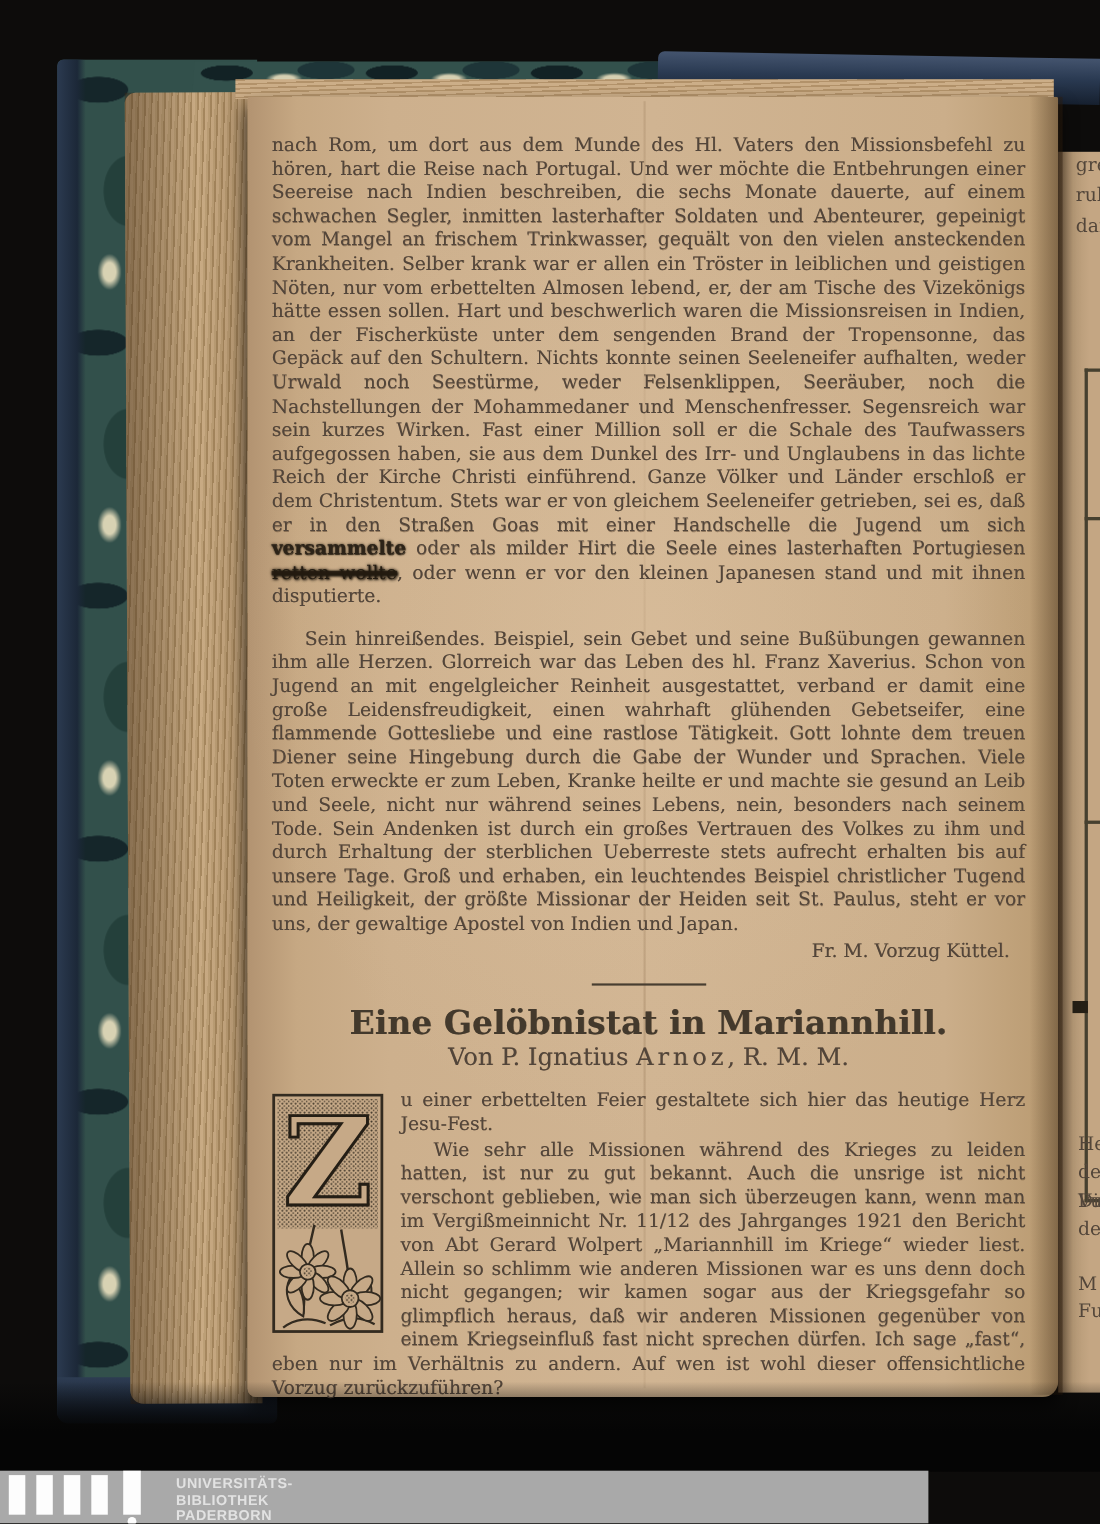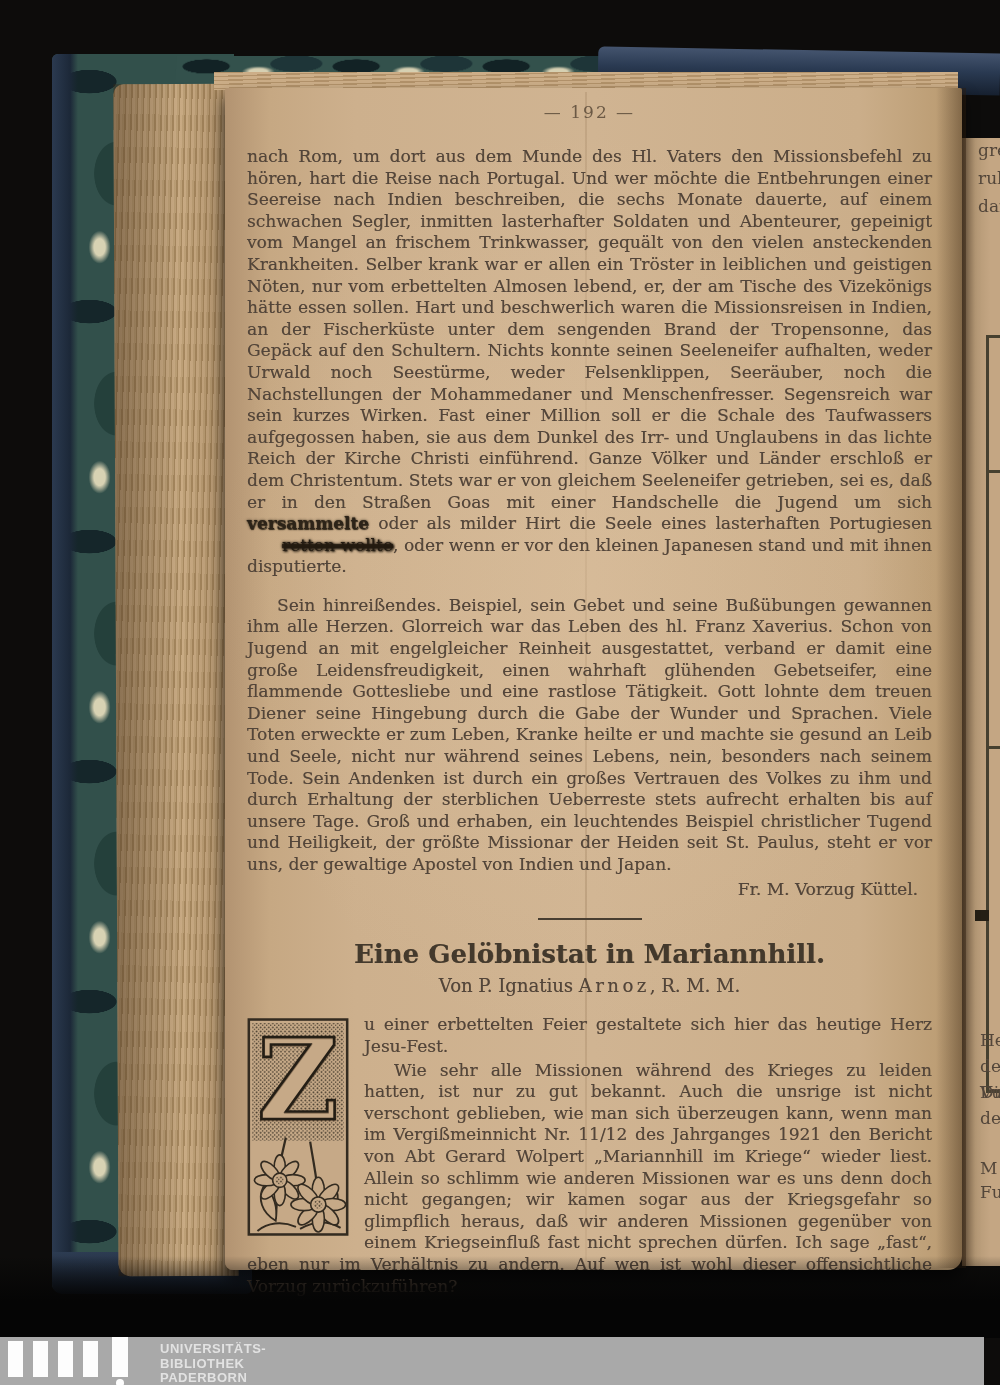--- a/index.html
+++ b/index.html
@@ -54,45 +54,45 @@
     background:linear-gradient(180deg,rgba(110,78,45,.16),rgba(110,78,45,.04) 30%,rgba(110,78,45,.2) 72%,rgba(110,78,45,.08));}
   .page-inner{position:absolute;left:0;top:0;right:0;bottom:0;padding:10px 30px 0 22px;box-sizing:border-box;}
 
   .pagenum{text-align:center;font-size:17px;letter-spacing:2px;color:#6b5945;margin-top:4px;}
   .bodytext{margin-top:24px;font-size:17px;line-height:21.6px;text-align:justify;
     color:#52453a;text-shadow:.3px .3px .6px rgba(70,52,34,.45);}
   .bodytext p{margin:0;}
   p.indented{text-indent:30px;margin-top:17px;}
   .smudge1{color:#2c2318;text-shadow:0 0 2.5px #32281a, .5px .5px 1px #32281a;font-weight:bold;}
   .smudge2{color:#241c12;text-shadow:0 0 3px #241c12,1px 1px 2px #241c12;
-    text-decoration:line-through;text-decoration-thickness:4px;text-decoration-color:rgba(35,26,15,.75);margin-left:35px;}
+    text-decoration:line-through;text-decoration-thickness:4px;text-decoration-color:rgba(35,26,15,.75);}
   .signature{text-align:right;padding-right:14px;margin-top:3px;}
   .sep-rule{width:104px;border-top:2.5px solid #483e31;margin:18px auto 0;}
-  .art-title{text-align:center;font-weight:bold;font-size:26px;color:#43392c;margin:24px 0 0;
+  .art-title{text-align:center;font-weight:bold;font-size:30px;color:#43392c;margin:24px 0 0;
     text-shadow:.4px .4px .6px rgba(55,42,26,.5);}
-  .art-byline{text-align:center;font-size:18px;margin-top:9px;color:#52453a;}
+  .art-byline{text-align:center;font-size:22px;margin-top:9px;color:#52453a;}
   .byline-name{letter-spacing:3.5px;}
   .article{margin-top:18px;}
   .dropcap{float:left;width:102px;height:218px;margin:4px 15px 4px 0;}
   .article p.apara2{text-indent:30px;margin-top:2px;}
 
   
   .gutter-shadow{position:absolute;left:936px;top:88px;width:30px;height:1180px;
     background:linear-gradient(90deg,rgba(45,28,12,0),rgba(45,28,12,.45));}
   .facing{position:absolute;left:962px;top:138px;width:38px;height:1128px;
     background:linear-gradient(90deg,#8a6e50,#b59976 35%,#c4a683 75%);}
   .frag{position:absolute;font-size:17px;color:#53463a;white-space:nowrap;}
   .t-vline{position:absolute;left:986px;width:2.5px;background:#46402f;}
   .t-hline{position:absolute;left:986px;height:3px;width:14px;background:#46402f;}
   .t-block{position:absolute;left:975px;top:910px;width:14px;height:11px;background:#251f15;}
 
   
   .bottom-black{position:absolute;left:0;top:1256px;width:1000px;height:82px;
     background:linear-gradient(180deg,rgba(5,5,5,0),#050505 55%);}
-  .footer{position:absolute;left:0;top:1337px;width:984px;height:48px;background:#a9a9a9;}
+  .footer{position:absolute;left:0;top:1337px;width:844px;height:48px;background:#a9a9a9;}
   .logo-bar{position:absolute;background:#fdfdfd;width:15px;}
   .logo-dot{position:absolute;background:#fdfdfd;width:8px;height:8px;border-radius:50%;}
   .logo-text{position:absolute;left:160px;top:5px;font-family:"Liberation Sans",sans-serif;
     font-weight:bold;font-size:13px;line-height:14.5px;color:#e2e2e2;letter-spacing:.5px;}
 </style>
 </head>
 <body>
 
 <div class="scene">
 
@@ -118,21 +118,20 @@
   <div class="frag" style="left:980px;top:1056px;">de</div>
   <div class="frag" style="left:980px;top:1082px;">Vu</div>
   <div class="frag" style="left:980px;top:1108px;">de</div>
   <div class="frag" style="left:980px;top:1082px;">Di</div>
   <div class="frag" style="left:980px;top:1158px;">M</div>
   <div class="frag" style="left:980px;top:1182px;">Fu</div>
 
   <div class="page">
     <div class="crease"></div>
     <div class="page-inner">
-      <div class="pagenum">— 192 —</div>
 
       <div class="bodytext">
         <p><span>nach Rom, um dort aus dem Munde des Hl. Vaters den Missionsbefehl zu hören, hart die Reise nach Portugal. Und wer möchte die Entbehrungen einer Seereise nach Indien beschreiben, die sechs Monate dauerte, auf einem schwachen Segler, inmitten lasterhafter Soldaten und Abenteurer, gepeinigt vom Mangel an frischem Trinkwasser, gequält von den vielen ansteckenden Krankheiten. Selber krank war er allen ein Tröster in leiblichen und geistigen Nöten, nur vom erbettelten Almosen lebend, er, der am Tische des Vizekönigs hätte essen sollen. Hart und beschwerlich waren die Missionsreisen in Indien, an der Fischerküste unter dem sengenden Brand der Tropensonne, das Gepäck auf den Schultern. Nichts konnte seinen Seeleneifer aufhalten, weder Urwald noch Seestürme, weder Felsenklippen, Seeräuber, noch die Nachstellungen der Mohammedaner und Menschenfresser. Segensreich war sein kurzes Wirken. Fast einer Million soll er die Schale des Taufwassers aufgegossen haben, sie aus dem Dunkel des Irr- und Unglaubens in das lichte Reich der Kirche Christi einführend. Ganze Völker und Länder erschloß er dem Christentum. Stets war er von gleichem Seeleneifer getrieben, sei es, daß er in den Straßen Goas mit einer Handschelle die Jugend um sich </span><span class="smudge1">versammelte</span><span> oder als milder Hirt die Seele eines lasterhaften Portugiesen </span><span class="smudge2">retten wollte</span><span>, oder wenn er vor den kleinen Japanesen stand und mit ihnen disputierte.</span></p>
 
         <p class="indented">Sein hinreißendes. Beispiel, sein Gebet und seine Bußübungen gewannen ihm alle Herzen. Glorreich war das Leben des hl. Franz Xaverius. Schon von Jugend an mit engelgleicher Reinheit ausgestattet, verband er damit eine große Leidensfreudigkeit, einen wahrhaft glühenden Gebetseifer, eine flammende Gottesliebe und eine rastlose Tätigkeit. Gott lohnte dem treuen Diener seine Hingebung durch die Gabe der Wunder und Sprachen. Viele Toten erweckte er zum Leben, Kranke heilte er und machte sie gesund an Leib und Seele, nicht nur während seines Lebens, nein, besonders nach seinem Tode. Sein Andenken ist durch ein großes Vertrauen des Volkes zu ihm und durch Erhaltung der sterblichen Ueberreste stets aufrecht erhalten bis auf unsere Tage. Groß und erhaben, ein leuchtendes Beispiel christlicher Tugend und Heiligkeit, der größte Missionar der Heiden seit St. Paulus, steht er vor uns, der gewaltige Apostel von Indien und Japan.</p>
 
         <div class="signature">Fr. M. Vorzug Küttel.</div>
 
         <div class="sep-rule"></div>
 

